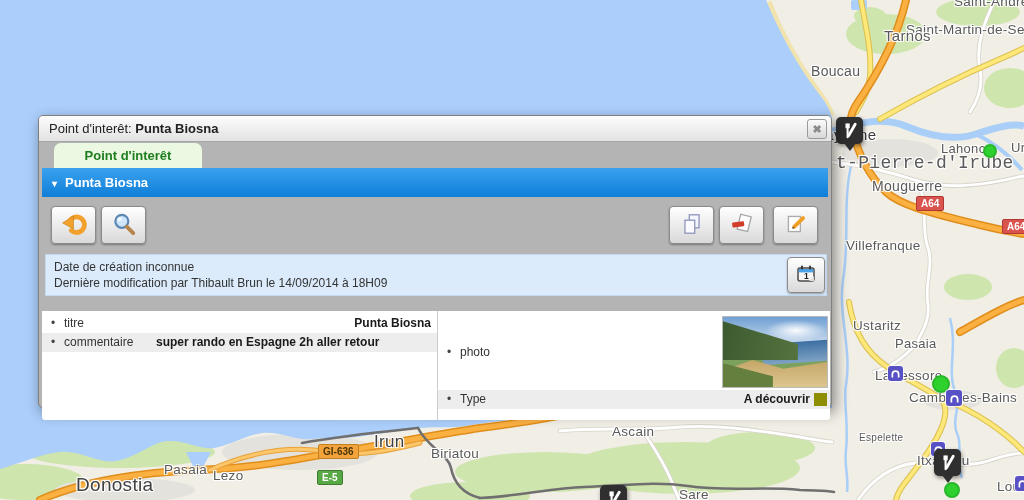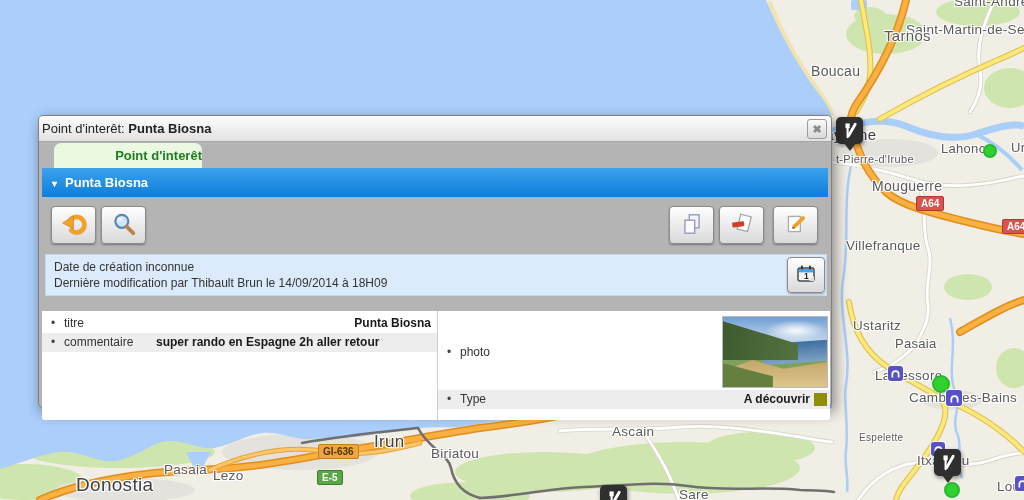--- a/index.html
+++ b/index.html
@@ -22,28 +22,28 @@
     box-shadow:1px 2px 4px rgba(0,0,0,.45);display:flex;align-items:center;justify-content:center;}
   .marker.restaurant::after{content:'';position:absolute;left:50%;bottom:-7px;margin-left:-6px;
     border:6px solid transparent;border-top:8px solid #2f2f2f;border-bottom:0;}
   .marker.poi{background:#5751c5;border-radius:3px;box-shadow:0 0 0 1px rgba(255,255,255,.7);
     display:flex;align-items:center;justify-content:center;}
   .marker.dot{background:#2fd12f;border:2px solid #29b829;border-radius:50%;}
   
   .dialog{position:absolute;left:38px;top:115px;width:794px;height:293px;z-index:10;
     background:#b4b4b4;border:1px solid #7f7f7f;border-radius:5px;
     box-shadow:3px 5px 14px rgba(0,0,0,.45);font-size:13px;color:#222;}
-  .dlg-title{position:relative;height:26px;line-height:26px;padding-left:3px;
+  .dlg-title{position:relative;height:26px;line-height:26px;padding-left:10px;
     background:linear-gradient(#fdfdfd,#e2e2e2);border-bottom:1px solid #a5a5a5;
     border-radius:4px 4px 0 0;}
   .dlg-close{position:absolute;right:4px;top:3px;width:20px;height:20px;cursor:pointer;
     border:1px solid #9a9a9a;border-radius:3px;background:linear-gradient(#fbfbfb,#d9d9d9);
     color:#8b8b8b;font-size:11px;font-weight:bold;text-align:center;line-height:19px;}
   .tab{position:absolute;left:15px;top:27px;width:148px;height:25px;line-height:25px;
-    text-align:right;background:#ebf9e3;border-radius:7px 7px 0 0;
+    text-align:center;background:#ebf9e3;border-radius:7px 7px 0 0;
     color:var(--tab-green,#1e7e1e);font-weight:bold;cursor:pointer;}
   .dlg-section{position:absolute;left:3px;right:3px;top:52px;height:29px;line-height:29px;
     background:linear-gradient(#3ba1ee,var(--accent-blue,#0e7ed8));color:#fff;font-weight:bold;
     padding-left:10px;cursor:pointer;}
   .dlg-section .caret{font-size:10px;margin-right:8px;}
   .tbtn{position:absolute;top:90px;width:45px;height:38px;border:1px solid #8b8b8b;border-radius:4px;
     background:linear-gradient(#ffffff,#d9d9d9);box-shadow:inset 0 1px 0 #fff,0 1px 2px rgba(0,0,0,.35);
     display:flex;align-items:center;justify-content:center;cursor:pointer;}
   .meta{position:absolute;left:6px;top:138px;width:782px;height:42px;background:#dcebfb;
     border:1px solid #c3d9ef;font-size:12px;line-height:16px;padding:4px 8px;color:#333;}
@@ -172,21 +172,21 @@
   </svg>
 
   <div id="map-labels">
       <div class="mlabel" style="left: 954px; top: -6px; font-size: 13.5px;">Saint-André</div>
       <div class="mlabel" style="left: 906px; top: 22px; font-size: 13.5px;">Saint-Martin-de-Seign</div>
       <div class="mlabel" style="left: 884px; top: 27px; font-size: 15px;">Tarnos</div>
       <div class="mlabel" style="left: 811px; top: 63px; font-size: 14px;">Boucau</div>
       <div class="mlabel" style="left: 815px; top: 126px; font-size: 15px; color: rgb(58, 58, 58);">Bayonne</div>
       <div class="mlabel" style="left: 941px; top: 141px; font-size: 13px;">Lahonce</div>
       <div class="mlabel" style="left: 1011px; top: 140px; font-size: 13px;">Ur</div>
-      <div class="mlabel" style="left: 836px; top: 153px; font-size: 11px;">t-Pierre-d'Irube</div>
+      <div class="mlabel" style="left: 836px; top: 153px; font-size: 18px; font-family: Liberation Mono, monospace;">t-Pierre-d'Irube</div>
       <div class="mlabel" style="left: 872px; top: 178px; font-size: 14px;">Mouguerre</div>
       <div class="mlabel" style="left: 846px; top: 238px; font-size: 13.5px;">Villefranque</div>
       <div class="mlabel" style="left: 853px; top: 318px; font-size: 13.5px;">Ustaritz</div>
       <div class="mlabel" style="left: 895px; top: 336px; font-size: 13px;">Pasaia</div>
       <div class="mlabel" style="left: 875px; top: 368px; font-size: 13.5px;">Larressore</div>
       <div class="mlabel" style="left: 909px; top: 390px; font-size: 13.5px;">Cambo-les-Bains</div>
       <div class="mlabel" style="left: 859px; top: 432px; font-size: 10px;">Espelette</div>
       <div class="mlabel" style="left: 917px; top: 453px; font-size: 13.5px;">Itxassou</div>
       <div class="mlabel" style="left: 997px; top: 479px; font-size: 13.5px;">Lou</div>
       <div class="mlabel" style="left: 612px; top: 424px; font-size: 13.5px;">Ascain</div>

